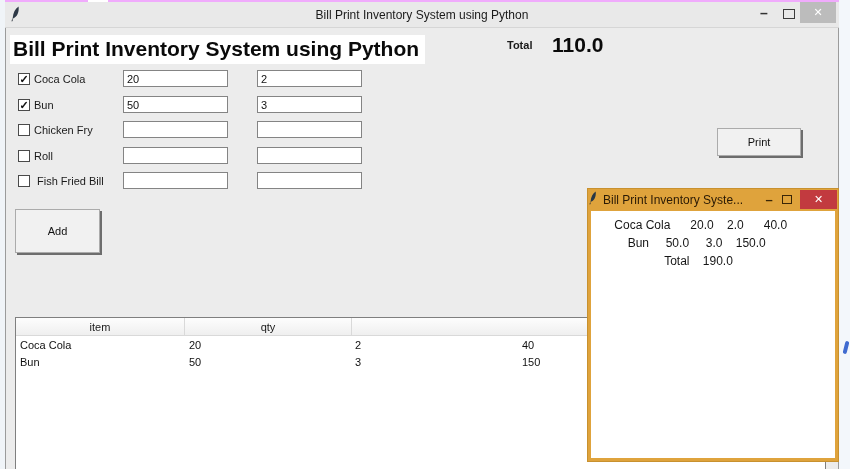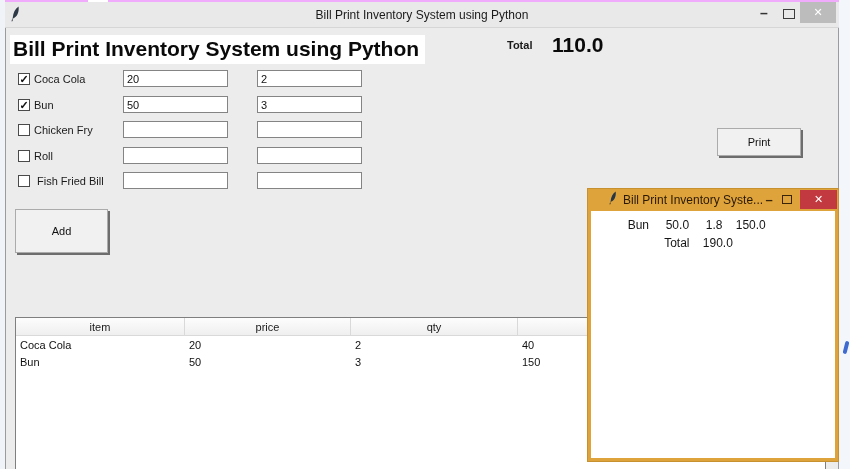--- a/index.html
+++ b/index.html
@@ -31,34 +31,34 @@
   .item-row { position:absolute; left:0; width:620px; height:18px; }
   .r0{top:70px}.r1{top:96px}.r2{top:121px}.r3{top:147px}.r4{top:172px}
   .cb { position:absolute; left:18px; top:3px; width:12px; height:12px; background:#ffffff; border:1px solid #4a4a4a; font-size:11px; font-weight:bold; line-height:10px; color:#111; text-align:center; }
   .item-label { position:absolute; left:34px; top:3px; font-size:11px; color:#1a1a1a; white-space:nowrap; }
   .tk-entry { position:absolute; top:0; width:105px; height:17px; border:1px solid #848484; background:#ffffff; font-family:"Liberation Sans",sans-serif; font-size:11px; color:#111; padding:0 3px; }
   .price-in { left:123px; }
   .qty-in { left:257px; }
 
   
   .tkbtn { position:absolute; background:#f1f1f1; border:1px solid #ababab; box-shadow:2px 2px 0 #6d6d6d; font-size:11px; color:#111; display:flex; align-items:center; justify-content:center; cursor:default; }
-  .add-btn { left:15px; top:209px; width:93px; height:44px; }
+  .add-btn { left:15px; top:209px; width:85px; height:44px; }
   .print-btn { left:717px; top:128px; width:84px; height:28px; }
 
   
   .tv { position:absolute; left:15px; top:278px; width:811px; height:225px; background:#ffffff; border:1px solid #7f7f7f;margin-top:39px; }
   .tv-head { display:flex; height:18px; background:linear-gradient(#fdfdfd,#efefef); border-bottom:1px solid #d9d9d9; }
   .tv-hc { border-right:1px solid #d9d9d9; font-size:11px; color:#1a1a1a; display:flex; align-items:center; justify-content:center; }
   .tv-row { display:flex; height:17px; align-items:center; font-size:11px; color:#111; }
   .tv-cell { padding-left:4px; overflow:hidden; white-space:nowrap; }
   .c0{width:169px}.c1{width:166px}.c2{width:167px}.c3{flex:1;border-right:none}
 
   
   .receipt { position:absolute; left:587px; top:188px; width:252px; height:274px; background:#dfa33c; border:1px solid #c8912f; }
-  .r-titlebar { position:relative; height:21px; display:flex; align-items:center; padding-left:20px; }
+  .r-titlebar { position:relative; height:21px; display:flex; align-items:center; padding-left:0; }
   .r-title { flex:1; margin-left:5px; font-size:12px; color:#2a1a05; white-space:nowrap; overflow:hidden; }
   .r-min { width:14px; font-size:13px; font-weight:bold; color:#3a2607; text-align:center; }
   .r-max { width:10px; height:9px; border:1px solid #3a2607; margin:0 8px 0 6px; }
   .r-close { width:37px; height:19px; background:#c23a3f; color:#ffffff; font-size:11px; text-align:center; line-height:19px; margin-right:1px; }
   .r-body { position:absolute; left:3px; top:22px; width:244px; height:247px; background:#ffffff; padding-top:5px; }
   .r-line { white-space:pre; font-size:12px; line-height:18px; color:#161616; }
 </style>
 </head>
 <body>
 
@@ -118,21 +118,20 @@
     <input class="tk-entry price-in" value="" style="">
     <input class="tk-entry qty-in" value="" style="">
   </div>
 
   <div class="tkbtn add-btn">Add</div>
   <div class="tkbtn print-btn">Print</div>
 
   <div class="tv">
     <div class="tv-head">
       <div class="tv-hc c0">item</div>
-      <div class="tv-hc c1">price</div>
       <div class="tv-hc c2">qty</div>
       <div class="tv-hc c3"></div>
     </div>
     <div class="tv-row">
       <div class="tv-cell c0">Coca Cola</div>
       <div class="tv-cell c1">20</div>
       <div class="tv-cell c2">2</div>
       <div class="tv-cell c3">40</div>
     </div>
     <div class="tv-row">
@@ -150,18 +149,19 @@
             <path d="M8.6 0.5 C5.2 2.8 3.1 6.8 2.8 11.6 L2.1 15.2 L3.1 12.4 C6.9 11.2 9.3 6.4 8.6 0.5 Z" fill="#273645"></path>
             <path d="M2.4 13.5 L2.0 15.3" stroke="#1c232d" stroke-width="0.8"></path>
           </svg>
       </span>
       <span class="r-title">Bill Print Inventory Syste...</span>
       <span class="r-min">–</span>
       <span class="r-max"></span>
       <span class="r-close"><span>✕</span></span>
     </div>
     <div class="r-body">
-      <div class="r-line">           Bun     50.0     1.8    150.0</div>
+      <div class="r-line">       Coca Cola      20.0    2.0      40.0</div>
+      <div class="r-line">           Bun     50.0     3.0    150.0</div>
       <div class="r-line">                      Total    190.0</div>
     </div>
   </div>
 
 </div>
 
 </body></html>

